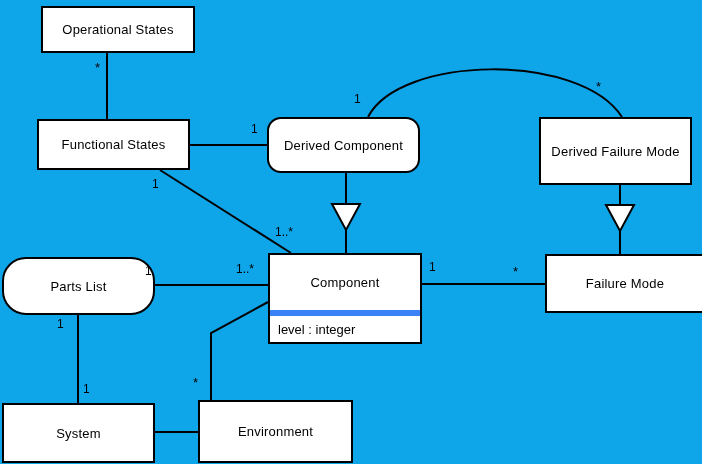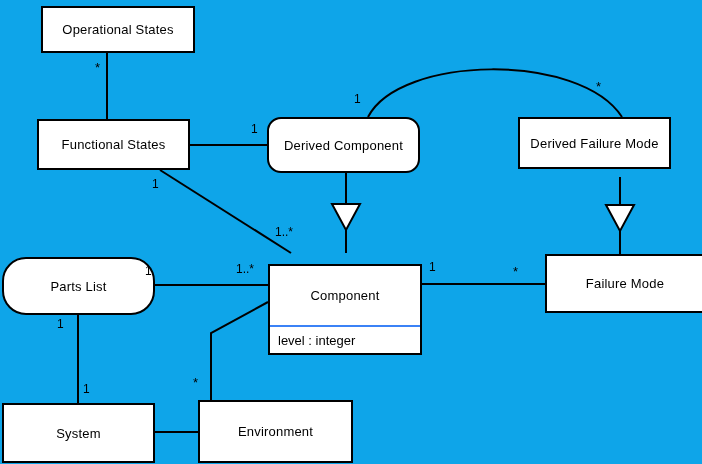--- a/index.html
+++ b/index.html
@@ -35,21 +35,21 @@
     flex: 1 1 auto;
     display: flex;
     align-items: center;
     justify-content: center;
     font-size: 13px;
     color: #000000;
     letter-spacing: 0.2px;
     white-space: nowrap;
   }
   .uml-attr-compartment {
-    border-top: 2px solid #3b82f6;
+    border-top: 6px solid #3b82f6;
     height: 26px;
     display: flex;
     align-items: center;
     padding-left: 8px;
     font-size: 13px;
     color: #000000;
     white-space: nowrap;
   }
   .mult-label {
     position: absolute;
@@ -104,29 +104,29 @@
   </div>
 
   <div class="uml-class" style="left:37px; top:119px; width:153px; height:51px;">
     <div class="uml-name-compartment">Functional States</div>
   </div>
 
   <div class="uml-class" style="left:267px; top:117px; width:153px; height:56px;border-radius:14px;">
     <div class="uml-name-compartment">Derived Component</div>
   </div>
 
-  <div class="uml-class" style="left:518px; top:117px; width:153px; height:52px;">
+  <div class="uml-class" style="left:539px; top:117px; width:153px; height:68px;">
     <div class="uml-name-compartment">Derived Failure Mode</div>
   </div>
 
   <div class="uml-class" style="left:2px; top:257px; width:153px; height:58px;border-radius:24px;">
     <div class="uml-name-compartment">Parts List</div>
   </div>
 
-  <div class="uml-class" style="left:268px; top:264px; width:154px; height:91px;">
+  <div class="uml-class" style="left:268px; top:253px; width:154px; height:91px;">
     <div class="uml-name-compartment">Component</div>
     <div class="uml-attr-compartment">level : integer</div>
   </div>
 
   <div class="uml-class" style="left:545px; top:254px; width:160px; height:59px;">
     <div class="uml-name-compartment">Failure Mode</div>
   </div>
 
   <div class="uml-class" style="left:2px; top:403px; width:153px; height:60px;">
     <div class="uml-name-compartment">System</div>

